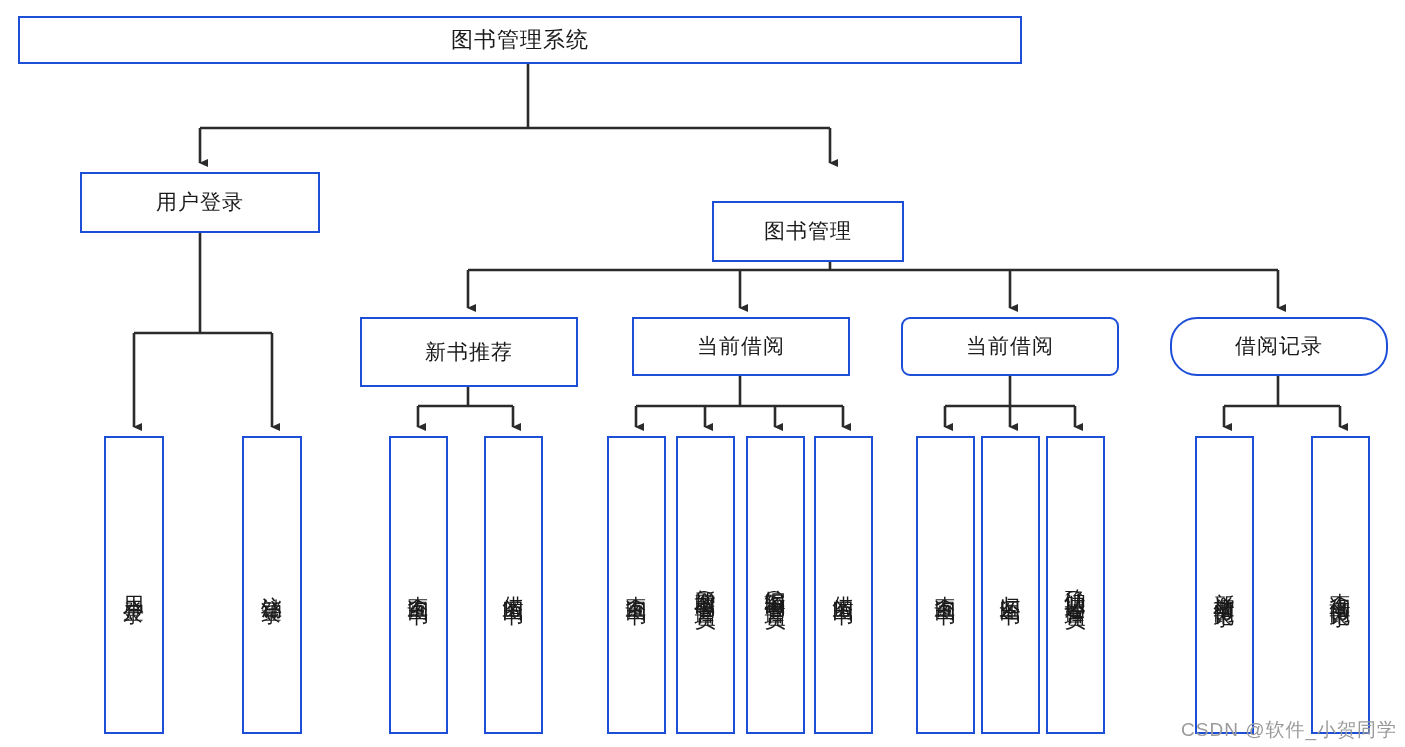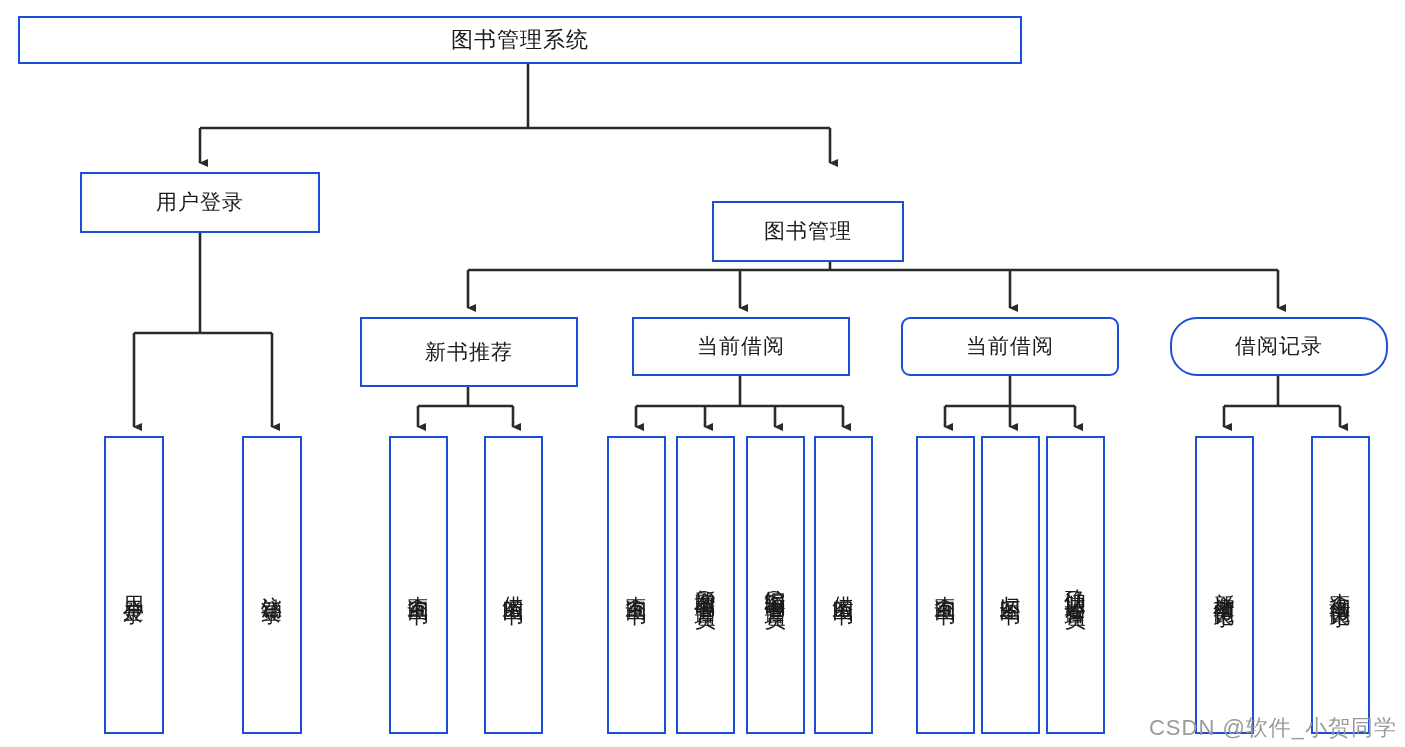--- a/index.html
+++ b/index.html
@@ -59,21 +59,21 @@
     left: 18px;
     top: 16px;
     width: 1004px;
     height: 48px;
     font-size: 22px;
   }
   .watermark {
     position: absolute;
     right: 8px;
     bottom: 4px;
-    font-size: 22px;
+    font-size: 19px;
     color: #9a9a9a;
     letter-spacing: 1px;
     white-space: nowrap;
   }
 </style>
 </head>
 <body>
 
 <div id="canvas">
 

